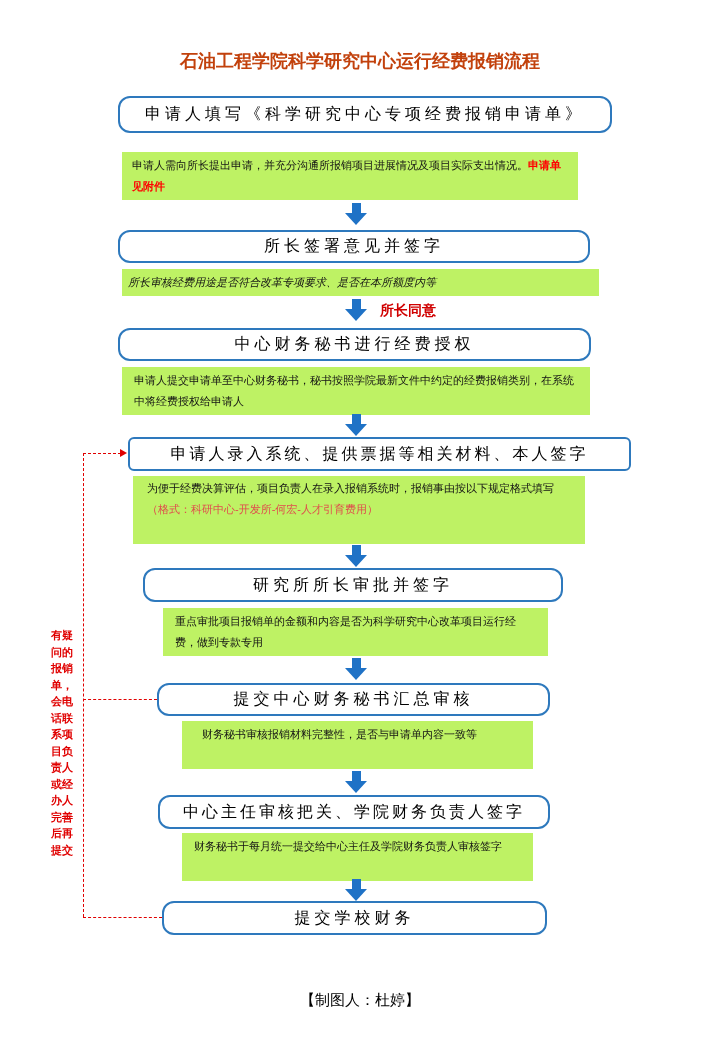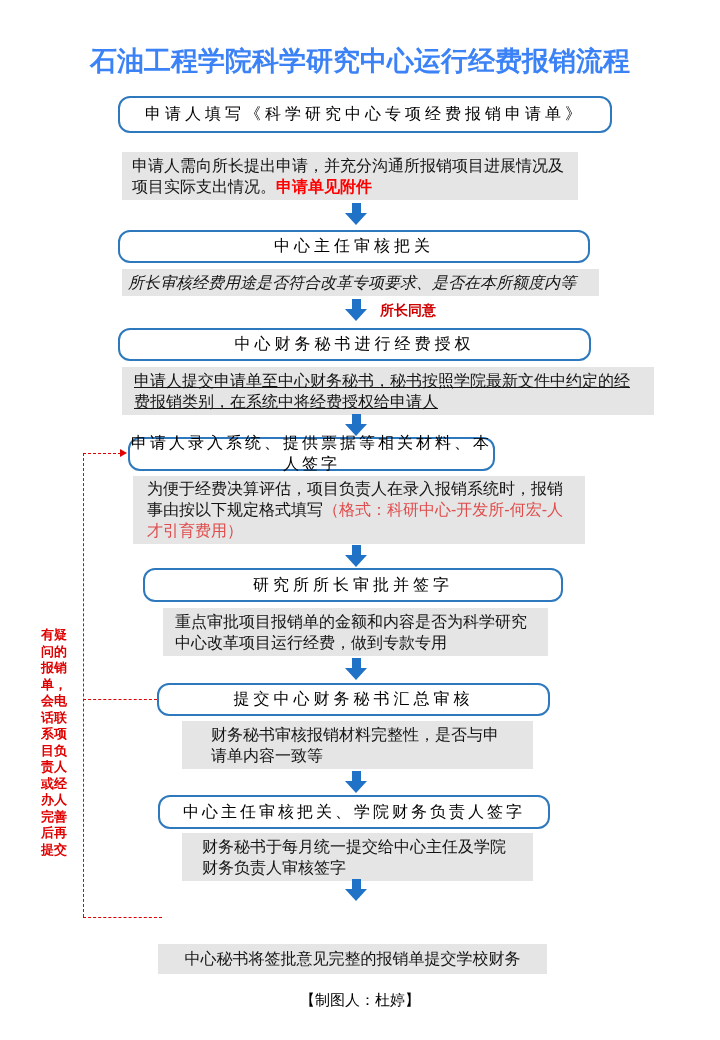--- a/index.html
+++ b/index.html
@@ -2,110 +2,110 @@
 <html><head>
 <meta charset="utf-8">
 <style>
   html,body { margin:0; padding:0; background:#ffffff; }
   .canvas {
     position:relative; width:720px; height:1040px; background:#ffffff;
     font-family:"Liberation Sans", sans-serif; overflow:hidden;
   }
   .title {
     position:absolute; left:0; top:44px; width:720px; text-align:center;
-    font-size:27px; font-weight:bold; color:#3b82f6; line-height:34px;
+    font-size:18px; font-weight:bold; color:#c2410c; line-height:34px;
   }
   .stepbox {
     position:absolute; box-sizing:border-box; background:#fff;
     border:2px solid #2E79BD; border-radius:12px;
     display:flex; align-items:center; justify-content:center;
     font-family:"Liberation Serif", serif; font-size:16px; color:#000;
     letter-spacing:4px; text-align:center;
   }
   .desc {
-    position:absolute; box-sizing:border-box; background:#e5e5e5;
-    font-size:16px; line-height:21px; color:#141414;
+    position:absolute; box-sizing:border-box; background:#bef264;
+    font-size:11px; line-height:21px; color:#141414;
   }
   .red-strong { color:#FF0000; font-weight:bold; }
   .red-soft   { color:#E04C4C; }
   .arrow { position:absolute; width:22px; display:flex; flex-direction:column; align-items:center; }
   .arrow .shaft { width:9px; height:10px; background:#1F72C6; }
   .arrow .head  { width:0; height:0; border-left:11px solid transparent;
                   border-right:11px solid transparent; border-top:12px solid #1F72C6; }
   .arrow-label { position:absolute; font-size:14px; font-weight:bold; color:#D00000; line-height:18px; }
   .dash-v { position:absolute; width:0; border-left:1px dashed #E00000; }
   .dash-h { position:absolute; height:0; border-top:1px dashed #E00000; }
   .dash-head { position:absolute; width:0; height:0;
                border-left:7px solid #E00000; border-top:4px solid transparent; border-bottom:4px solid transparent; }
   .side-note {
     position:absolute; left:41px; top:627px; width:32px;
-    font-size:13px; line-height:16.5px; font-weight:bold; color:#E00000;
-    white-space:pre-line; text-align:left;
+    font-size:11px; line-height:16.5px; font-weight:bold; color:#E00000;
+    white-space:pre-line; text-align:right;
   }
   .footer { position:absolute; left:0; top:991px; width:720px; text-align:center;
             font-size:15px; color:#000; }
 </style>
 </head>
 <body>
 
 <div class="canvas">
 
   <div class="title">石油工程学院科学研究中心运行经费报销流程</div>
 
   <div class="stepbox" style="left:118px;top:96px;width:494px;height:37px;">申请人填写《科学研究中心专项经费报销申请单》</div>
   <div class="desc" style="left:122px;top:152px;width:456px;height:48px;padding:3px 10px;"><span>申请人需向所长提出申请，并充分沟通所报销项目进展情况及项目实际支出情况。</span><span class="red-strong">申请单见附件</span></div>
   <div class="arrow" style="left:345px;top:203px;">
     <span class="shaft"></span>
     <span class="head"></span>
   </div>
 
-  <div class="stepbox" style="left:118px;top:230px;width:472px;height:33px;">中心主任审核把关</div>
+  <div class="stepbox" style="left:118px;top:230px;width:472px;height:33px;">所长签署意见并签字</div>
   <div class="desc" style="left:122px;top:269px;width:477px;height:27px;padding:3px 6px;font-style:italic;">所长审核经费用途是否符合改革专项要求、是否在本所额度内等</div>
   <div class="arrow" style="left:345px;top:299px;">
     <span class="shaft"></span>
     <span class="head"></span>
   </div>
   <div class="arrow-label" style="left:380px;top:301px;">所长同意</div>
 
   <div class="stepbox" style="left:118px;top:328px;width:473px;height:33px;">中心财务秘书进行经费授权</div>
-  <div class="desc" style="left:122px;top:367px;width:532px;height:48px;padding:3px 12px;text-decoration:underline;">申请人提交申请单至中心财务秘书，秘书按照学院最新文件中约定的经费报销类别，在系统中将经费授权给申请人</div>
+  <div class="desc" style="left:122px;top:367px;width:468px;height:48px;padding:3px 12px;">申请人提交申请单至中心财务秘书，秘书按照学院最新文件中约定的经费报销类别，在系统中将经费授权给申请人</div>
   <div class="arrow" style="left:345px;top:414px;">
     <span class="shaft"></span>
     <span class="head"></span>
   </div>
 
-  <div class="stepbox" style="left:128px;top:437px;width:367px;height:34px;letter-spacing:3px;">申请人录入系统、提供票据等相关材料、本人签字</div>
+  <div class="stepbox" style="left:128px;top:437px;width:503px;height:34px;letter-spacing:3px;border-radius:6px;">申请人录入系统、提供票据等相关材料、本人签字</div>
   <div class="desc" style="left:133px;top:476px;width:452px;height:68px;padding:2px 14px;"><span>为便于经费决算评估，项目负责人在录入报销系统时，报销事由按以下规定格式填写</span><span class="red-soft">（格式：科研中心-开发所-何宏-人才引育费用）</span></div>
   <div class="arrow" style="left:345px;top:545px;">
     <span class="shaft"></span>
     <span class="head"></span>
   </div>
 
   <div class="stepbox" style="left:143px;top:568px;width:420px;height:34px;border-radius:12px;">研究所所长审批并签字</div>
   <div class="desc" style="left:163px;top:608px;width:385px;height:48px;padding:3px 12px;">重点审批项目报销单的金额和内容是否为科学研究中心改革项目运行经费，做到专款专用</div>
   <div class="arrow" style="left:345px;top:658px;">
     <span class="shaft"></span>
     <span class="head"></span>
   </div>
 
   <div class="stepbox" style="left:157px;top:683px;width:393px;height:33px;">提交中心财务秘书汇总审核</div>
-  <div class="desc" style="left:182px;top:721px;width:351px;height:48px;padding:3px 29px;">财务秘书审核报销材料完整性，是否与申请单内容一致等</div>
+  <div class="desc" style="left:182px;top:721px;width:351px;height:48px;padding:3px 20px;">财务秘书审核报销材料完整性，是否与申请单内容一致等</div>
   <div class="arrow" style="left:345px;top:771px;">
     <span class="shaft"></span>
     <span class="head"></span>
   </div>
 
   <div class="stepbox" style="left:158px;top:795px;width:392px;height:34px;letter-spacing:3px;">中心主任审核把关、学院财务负责人签字</div>
-  <div class="desc" style="left:182px;top:833px;width:351px;height:48px;padding:3px 20px;">财务秘书于每月统一提交给中心主任及学院财务负责人审核签字</div>
+  <div class="desc" style="left:182px;top:833px;width:351px;height:48px;padding:3px 12px;">财务秘书于每月统一提交给中心主任及学院财务负责人审核签字</div>
   <div class="arrow" style="left:345px;top:879px;">
     <span class="shaft"></span>
     <span class="head"></span>
   </div>
 
-  <div class="desc" style="left:158px;top:944px;width:389px;height:30px;padding:4px 6px;text-align:center;">中心秘书将签批意见完整的报销单提交学校财务</div>
+  <div class="stepbox" style="left:162px;top:901px;width:385px;height:34px;">提交学校财务</div>
 
   <div class="dash-v" style="left:83px;top:453px;height:464px;"></div>
   <div class="dash-h" style="left:83px;top:453px;width:38px;"></div>
   <div class="dash-head" style="left:120px;top:449px;"></div>
   <div class="dash-h" style="left:83px;top:699px;width:74px;"></div>
   <div class="dash-h" style="left:83px;top:917px;width:79px;"></div>
 
   <div class="side-note">有疑
 问的
 报销

